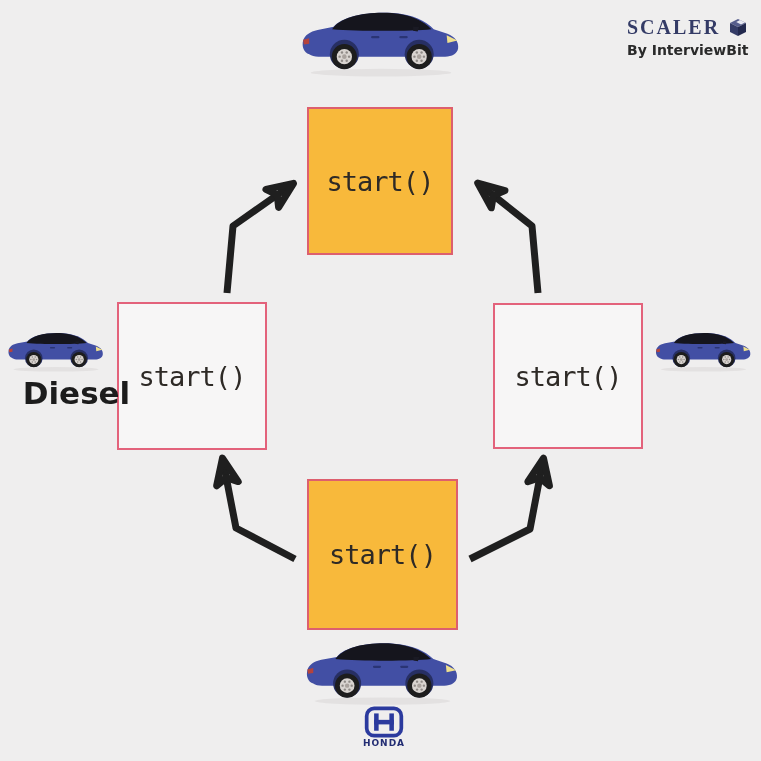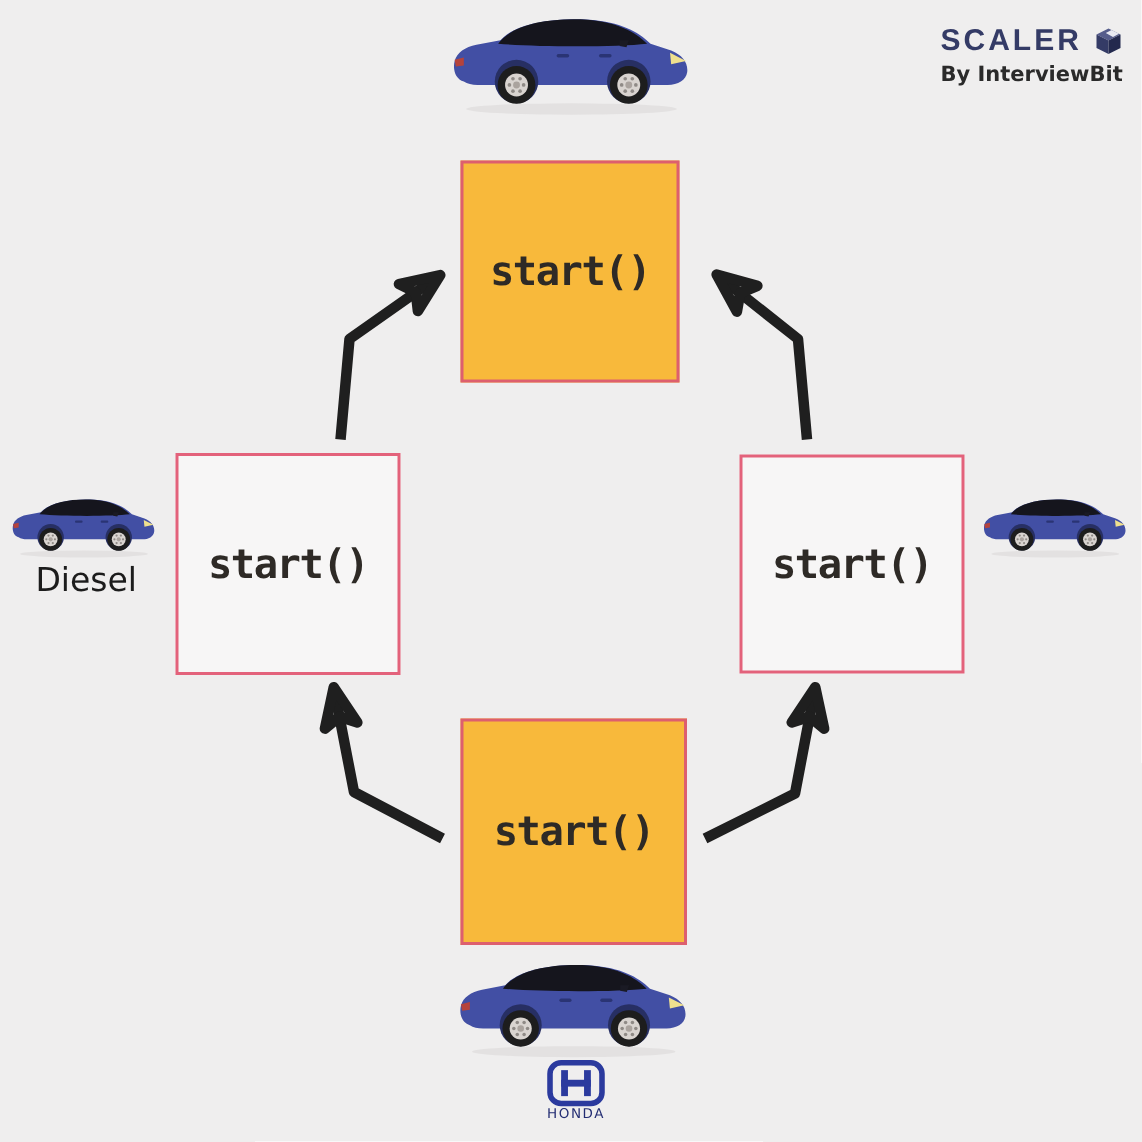--- a/index.html
+++ b/index.html
@@ -5,63 +5,63 @@
   html,body{margin:0;padding:0;background:#ffffff;}
   .canvas{
     position:relative;width:761px;height:761px;margin:0 auto;
     background:#EFEEEE;overflow:hidden;
     font-family:"DejaVu Sans", sans-serif;
   }
   
   .scaler{position:absolute;left:627px;top:15px;width:140px;}
   .scaler-row{display:flex;align-items:center;gap:6px;}
   .scaler-text{
-    font-family:Liberation Sans, sans-serif;font-weight:bold;font-size:20px;
+    font-family:Liberation Serif, serif;font-weight:bold;font-size:20px;
     letter-spacing:2px;color:#343B66;
   }
   .scaler-cube{width:24px;height:24px;display:inline-block;}
   .scaler-tagline{
     margin-top:3px;font-size:14px;font-weight:600;color:#2a2a2a;
   }
   
   .box{
     position:absolute;display:flex;align-items:center;justify-content:center;
     border:2px solid #E3627B;box-sizing:border-box;
   }
   .box.filled{background:#F8B93B;border-color:#DD5F6E;}
   .box.outlined{background:#F7F6F6;}
   .method-label{
-    font-family:"DejaVu Sans Mono", monospace;font-weight:bold;
+    font-family:"DejaVu Sans Mono", monospace;font-weight:normal;
     font-size:27px;color:#2E2A26;letter-spacing:-1px;
   }
   .box-top{left:307px;top:107px;width:146px;height:148px;}
   .box-left{left:117px;top:302px;width:150px;height:148px;}
   .box-right{left:493px;top:303px;width:150px;height:146px;}
   .box-bottom{left:307px;top:479px;width:151px;height:151px;}
   
   .car{position:absolute;}
   .car-top{left:297px;top:6px;width:168px;height:73px;}
   .car-bottom{left:301px;top:637px;width:163px;height:70px;}
   .car-left{left:5px;top:329px;width:102px;height:44px;}
   .car-right{left:652px;top:329px;width:103px;height:44px;}
   
   .caption{
-    position:absolute;font-weight:normal;font-size:22px;color:#1c1c1c;
-    text-align:center;letter-spacing:0px;
+    position:absolute;font-weight:bold;font-size:31px;color:#1c1c1c;
+    text-align:center;letter-spacing:0px;margin-left:19px;
   }
   .caption-left{left:0px;top:375px;width:115px;}
   .caption-right{left:647px;top:375px;width:112px;}
   
   .arrows{position:absolute;left:0;top:0;pointer-events:none;}
   .arrows path{stroke:#1F1F1F;stroke-width:7;fill:none;stroke-linejoin:round;}
   
   .honda{position:absolute;left:356px;top:706px;width:56px;text-align:center;}
   .honda svg{display:block;margin:0 auto;}
   .honda-text{
-    margin-top:-1px;font-size:9px;font-weight:normal;color:#232d73;
+    margin-top:-1px;font-size:9px;font-weight:bold;color:#232d73;
     letter-spacing:1px;
   }
 </style>
 </head>
 <body>
 
 <div class="canvas">
 
   <svg width="0" height="0" style="position:absolute" aria-hidden="true">
     <defs>

